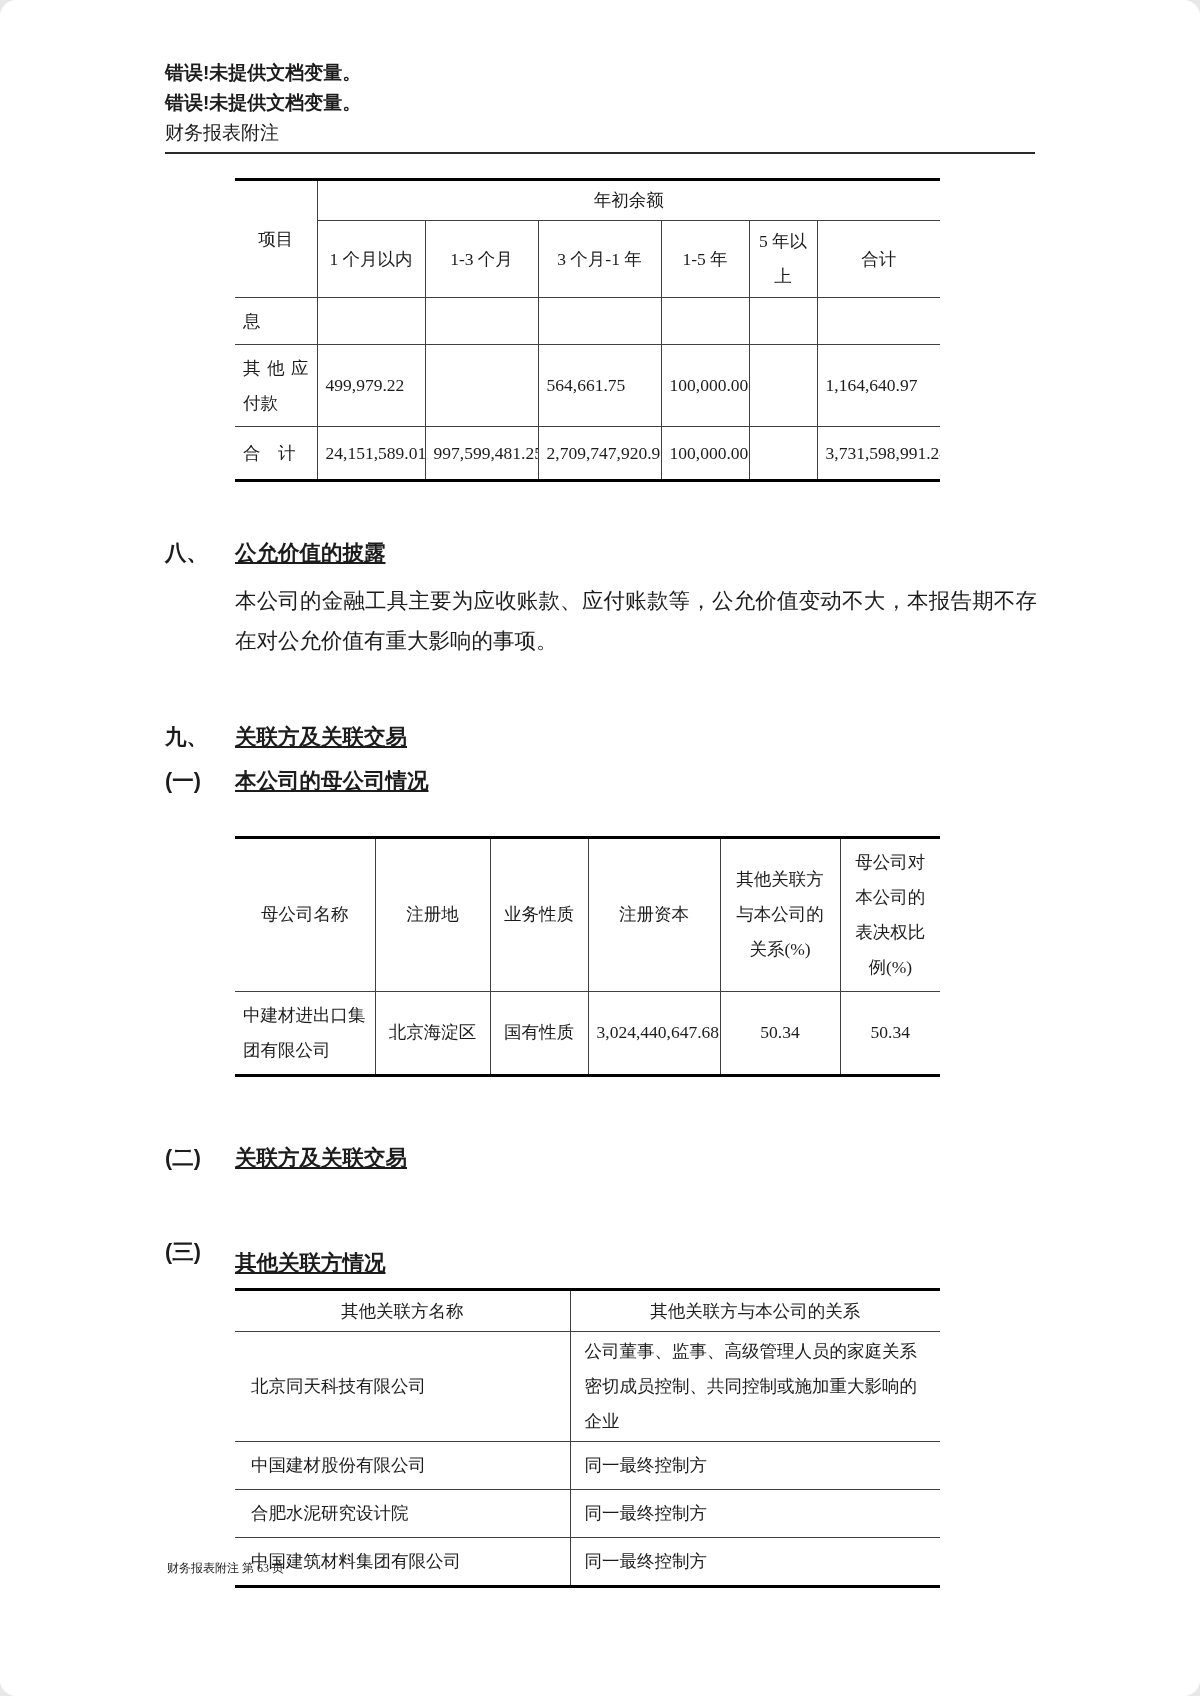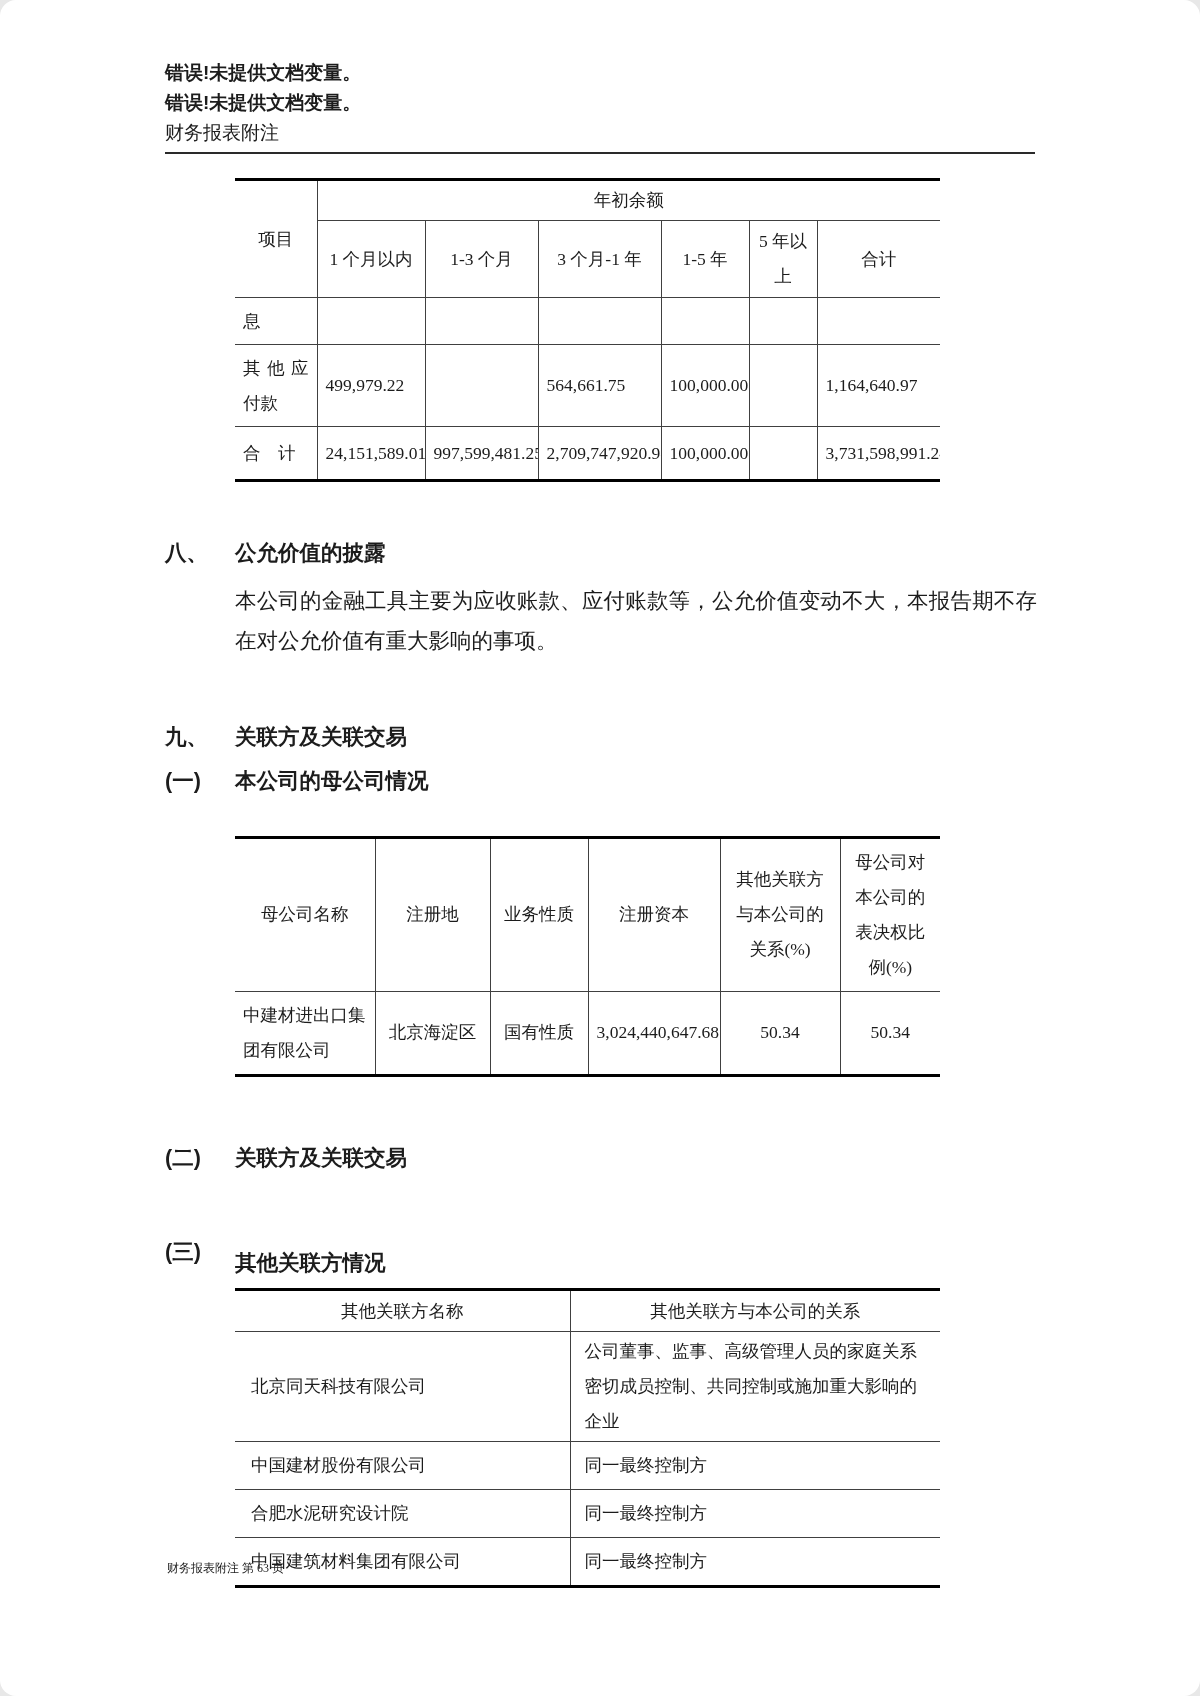--- a/index.html
+++ b/index.html
@@ -49,21 +49,21 @@
   .rp-head td{height:36px;}
   .rp-tall td{height:78px;}
   .rp-row td{height:43px;}
   .rp-name{padding-left:16px !important;}
   .rp-rel{padding-left:14px !important;}
 
   
   .sec-head{display:flex;font-family:"Liberation Sans","DejaVu Sans",sans-serif;
     font-weight:700;font-size:21.5px;line-height:1.4;}
   .sec-num{width:70px;flex:0 0 70px;}
-  .sec-title{flex:1;}
+  .sec-title{flex:1;text-decoration:underline;}
   .sub3-title{border-bottom:0;margin-top:11px;}
   .sec-body{margin:14px 0 0 70px;width:802px;font-size:21.5px;line-height:1.85;
     text-align:justify;}
   .plain-note{margin:16px 0 0 70px;width:802px;font-size:21.5px;line-height:1.85;}
 
   .mt-table1{margin-top:24px;}
   .mt-sec8{margin-top:56px;}
   .mt-sec9{margin-top:60px;}
   .mt-sub1{margin-top:14px;}
   .mt-table2{margin-top:40px;}

